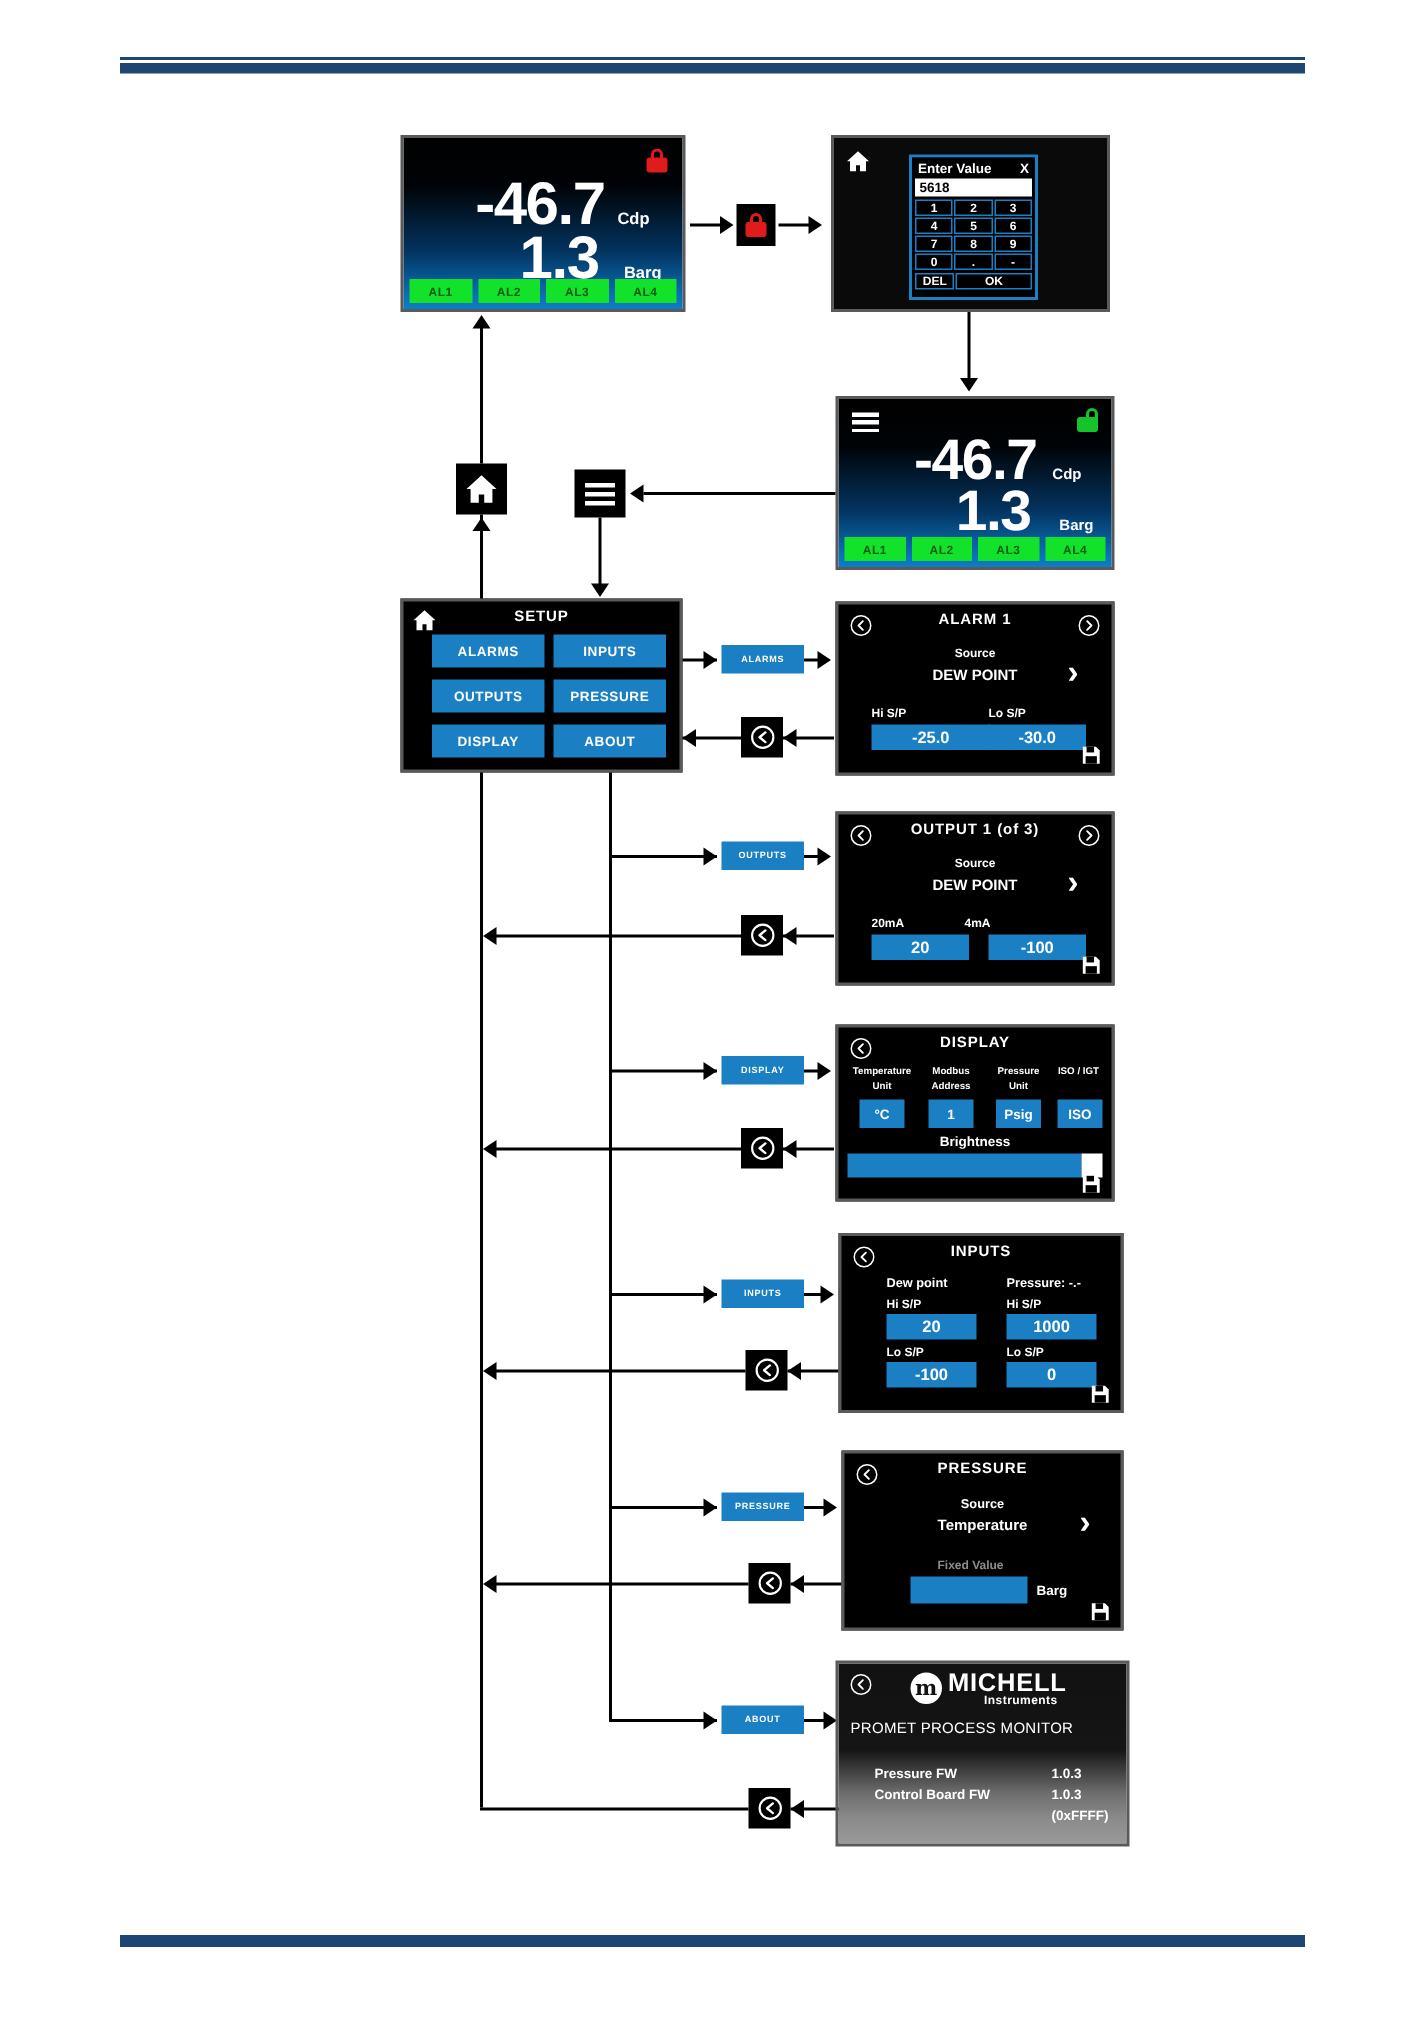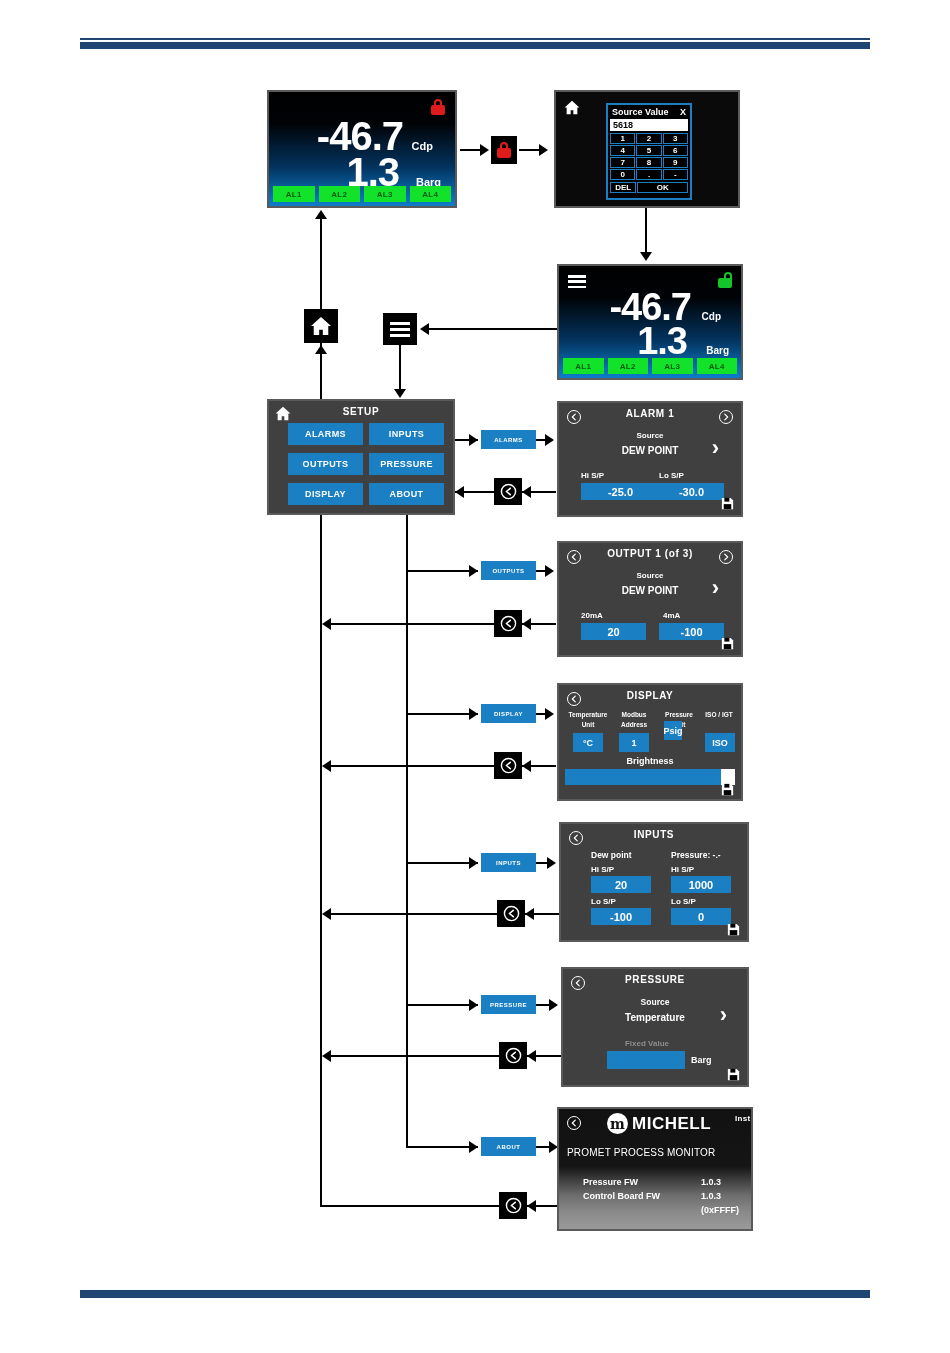--- a/index.html
+++ b/index.html
@@ -16,21 +16,21 @@
   .rule-top{position:absolute;left:80px;right:80px;}
   .rule-thin{height:2px;background:#1f4572;}
   .rule-thick{height:7px;background:#1f4572;margin-top:2px;}
   #header-rule{top:38px;}
   #footer-rule{position:absolute;left:80px;right:80px;top:1290px;}
   #footer-rule .rule-thick{height:8px;margin-top:0;}
 
   
   .screen{
     position:absolute;
-    background:#404040;
+    background:#000000;
     border:2px solid #5a5a5a;
     box-sizing:border-box;
     overflow:hidden;
   }
 
   
   .readout{
     background:linear-gradient(to bottom,#000000 0%,#000306 28%,#03335f 66%,#0a6fb5 92%,#0d7cc8 100%);
   }
   .readout .val{
@@ -162,21 +162,21 @@
   
   .about{
     background:linear-gradient(to bottom,#111 0%,#151515 48%,#6d6d6d 72%,#8a8a8a 86%,#9a9a9a 100%);
   }
   .about-logo{position:absolute;display:flex;align-items:center;gap:4px;}
   .about-logo .mark{
     width:21px;height:21px;border-radius:50%;background:#fff;
     display:flex;align-items:center;justify-content:center;
     color:#111;font-size:14px;font-weight:bold;font-family:"DejaVu Serif",serif;
   }
-  .about-logo .wordmark{display:flex;flex-direction:row;line-height:1;}
+  .about-logo .wordmark{display:flex;flex-direction:column;line-height:1;}
   .about-logo .w1{color:#fff;font-size:17px;font-weight:bold;letter-spacing:.5px;}
   .about-logo .w2{color:#fff;font-size:8px;font-weight:bold;letter-spacing:.3px;padding-left:24px;}
   .about-product{position:absolute;color:#fff;font-size:10px;letter-spacing:.2px;}
   .about-row{position:absolute;color:#fff;font-size:9px;font-weight:bold;}
 
   
   .flowbtn{
     position:absolute;background:#1b7fc4;color:#fff;
     font-size:6px;font-weight:bold;letter-spacing:.5px;
     display:flex;align-items:center;justify-content:center;
@@ -248,21 +248,21 @@
   <div class="arw arw-r" style="left:539px;top:144px;"></div>
 
   <div class="screen" style="left:554px;top:90px;width:186px;height:118px;background:#0a0a0a;">
     <div class="homeglyph" style="position:absolute;left:8px;top:8px;">
       <svg width="16" height="15" viewBox="0 0 24 22" aria-hidden="true">
         <path d="M12 1 L1 11 H4 V21 H10 V15 H14 V21 H20 V11 H23 Z" fill="#ffffff"></path>
       </svg>
     </div>
     <div class="keypad" style="left:50px;top:11px;width:86px;height:97px;">
       <div class="kp-title">
-        <span>Source Value</span>
+        <span>Enter Value</span>
         <span>X</span>
       </div>
       <div class="kp-field">5618</div>
       <div class="kp-grid">
         <div class="kp-key">1</div>
         <div class="kp-key">2</div>
         <div class="kp-key">3</div>
         <div class="kp-key">4</div>
         <div class="kp-key">5</div>
         <div class="kp-key">6</div>
@@ -418,21 +418,21 @@
       <svg width="10" height="10" viewBox="0 0 24 24">
           <path d="M9 5 L16 12 L9 19" fill="none" stroke="#fff" stroke-width="3" stroke-linecap="round" stroke-linejoin="round"></path>
         </svg>
     </div>
     <div class="scr-title">OUTPUT 1 (of 3)</div>
     <div class="scr-sublabel" style="top:28px;font-size:8px;">Source</div>
     <div class="scr-sublabel" style="top:42px;font-size:10px;">DEW POINT</div>
     <div class="chev-right" style="right:22px;top:34px;">›</div>
     <div class="lbl-white" style="left:22px;top:68px;">20mA</div>
     <div class="field-blue" style="left:22px;top:80px;width:65px;height:17px;">20</div>
-    <div class="lbl-white" style="left:104px;top:68px;">4mA</div>
+    <div class="lbl-white" style="left:84px;top:68px;">4mA</div>
     <div class="field-blue" style="left:100px;top:80px;width:65px;height:17px;">-100</div>
     <div class="savedisk" style="right:6px;bottom:4px;">
       <svg width="15" height="15" viewBox="0 0 24 24">
         <path d="M3 3 h14 l4 4 v14 h-18 z" fill="#ffffff"></path>
         <rect x="7" y="3" width="8" height="6" fill="#000"></rect>
         <rect x="6" y="13" width="12" height="8" fill="#000"></rect>
       </svg>
     </div>
   </div>
 
@@ -464,21 +464,21 @@
     <div class="lbl-white lbl-center" style="left:6px;top:26px;width:46px;font-size:6.5px;">Temperature</div>
     <div class="lbl-white lbl-center" style="left:6px;top:36px;width:46px;font-size:6.5px;">Unit</div>
     <div class="field-blue" style="left:14px;top:48px;width:30px;height:19px;font-size:9px;">°C</div>
 
     <div class="lbl-white lbl-center" style="left:52px;top:26px;width:46px;font-size:6.5px;">Modbus</div>
     <div class="lbl-white lbl-center" style="left:52px;top:36px;width:46px;font-size:6.5px;">Address</div>
     <div class="field-blue" style="left:60px;top:48px;width:30px;height:19px;font-size:9px;">1</div>
 
     <div class="lbl-white lbl-center" style="left:97px;top:26px;width:46px;font-size:6.5px;">Pressure</div>
     <div class="lbl-white lbl-center" style="left:97px;top:36px;width:46px;font-size:6.5px;">Unit</div>
-    <div class="field-blue" style="left:105px;top:36px;width:18px;height:19px;font-size:9px;">Psig</div>
+    <div class="field-blue" style="left:105px;top:48px;width:30px;height:19px;font-size:9px;">Psig</div>
 
     <div class="lbl-white lbl-center" style="left:138px;top:26px;width:44px;font-size:6.5px;">ISO / IGT</div>
     <div class="field-blue" style="left:146px;top:48px;width:30px;height:19px;font-size:9px;">ISO</div>
 
     <div class="scr-sublabel" style="top:71px;font-size:9px;">Brightness</div>
     <div class="bright-track" style="left: 6px; top: 84px; right: auto; width: 156.4px;"></div>
     <div class="bright-knob" style="right: auto; top: 84px; left: 162px;"></div>
 
     <div class="savedisk" style="right:6px;bottom:2px;">
       <svg width="15" height="15" viewBox="0 0 24 24">

